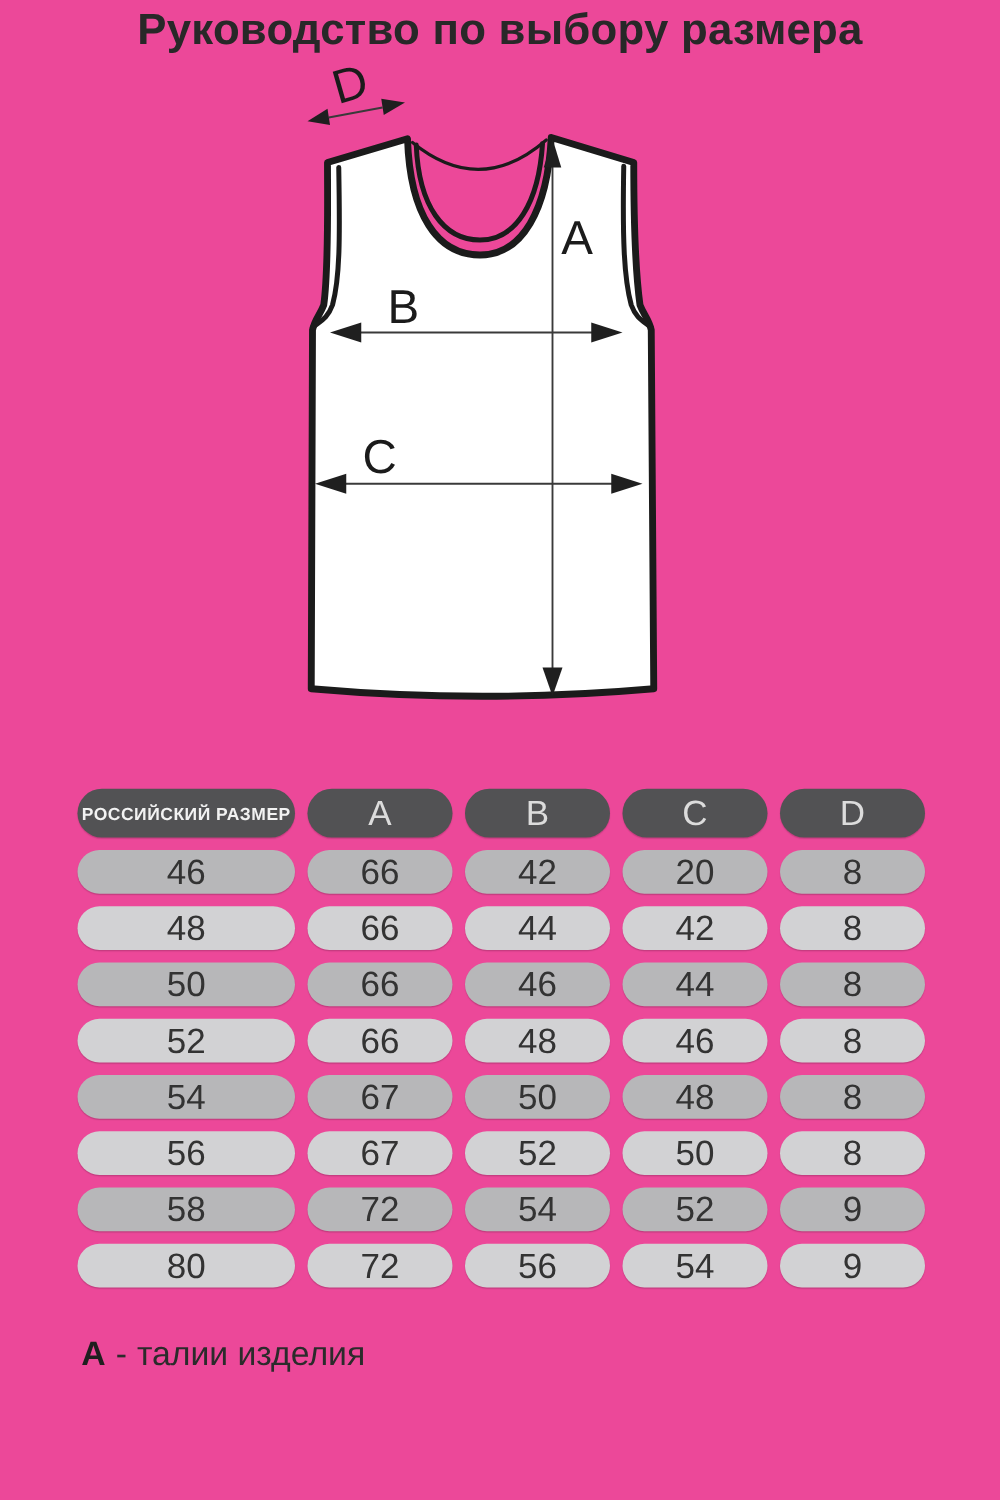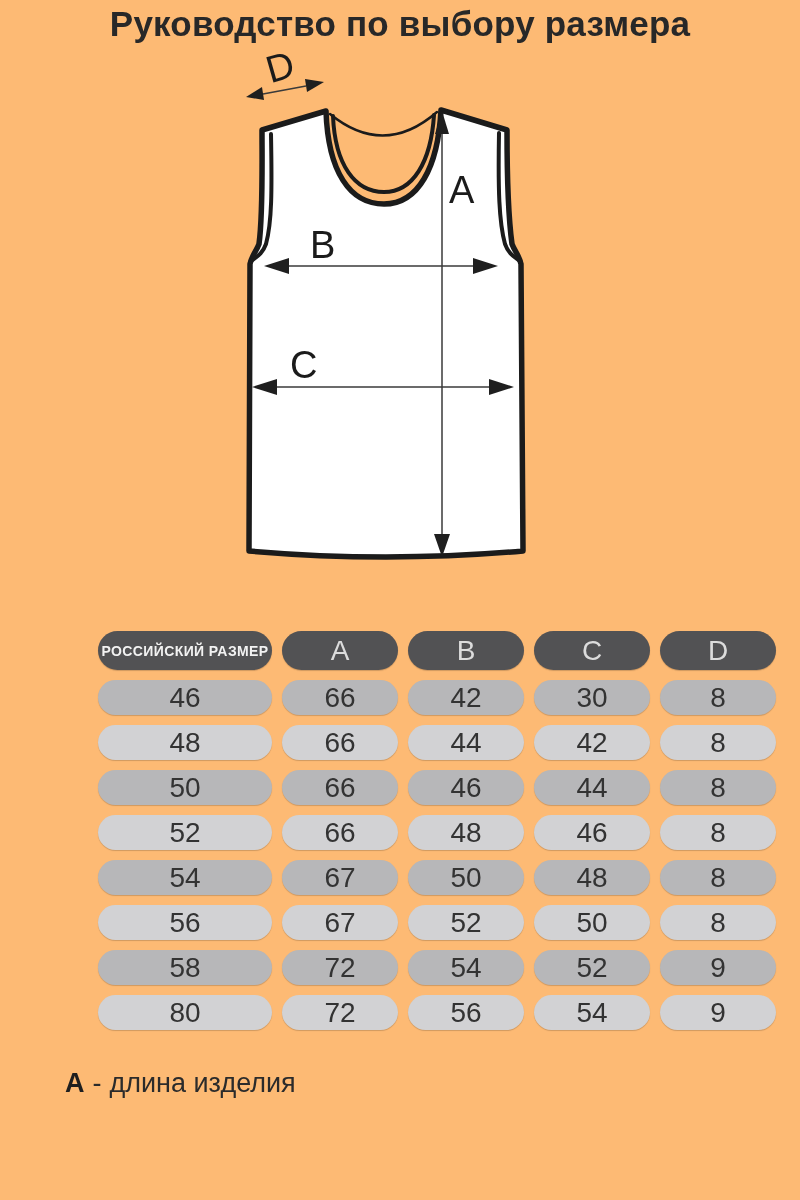--- a/index.html
+++ b/index.html
@@ -1,37 +1,37 @@
 <!DOCTYPE html>
 <html><head>
 <meta charset="utf-8">
 <style>
   html,body{margin:0;padding:0;background:#ffffff;}
   .page{
-    position:relative;width:800px;height:1200px;background:#fdba74;overflow:hidden;
+    position:relative;width:800px;height:1200px;background:#ec4899;overflow:hidden;
     font-family:"Liberation Sans","DejaVu Sans",sans-serif;color:#2b2b2b;
   }
   
   .title{
     position:absolute;top:4px;left:0;width:100%;margin:0;text-align:center;
     font-size:35px;font-weight:700;color:#282828;letter-spacing:0.2px;
   }
   
   .diagram{position:absolute;left:220px;top:50px;}
   .outline{fill:#ffffff;stroke:#1b1b1b;stroke-width:5.5;stroke-linejoin:round;}
   .inner{fill:none;stroke:#1b1b1b;stroke-width:4;stroke-linecap:round;}
   .thin{fill:none;stroke:#1b1b1b;stroke-width:2.5;stroke-linecap:round;}
   .dim{stroke:#3a3a3a;stroke-width:1.5;}
   .ah{fill:#1f1f1f;stroke:none;}
   .dimlabel{font-family:"Liberation Sans","DejaVu Sans",sans-serif;font-size:38px;fill:#1b1b1b;}
   
   .size-table{
     position:absolute;left:62px;top:631px;width:678px;
     display:grid;grid-template-columns:174px 116px 116px 116px 116px;
-    grid-template-rows:39px repeat(8,35px);column-gap:10px;row-gap:10px;margin-left:36px;
+    grid-template-rows:39px repeat(8,35px);column-gap:10px;row-gap:10px;
   }
   .thead,.trow{display:contents;}
   .cell{
     border-radius:999px;display:flex;align-items:center;justify-content:center;
     background:#d2d2d4;color:#333333;font-size:28px;line-height:1;
     box-shadow:0 1px 1px rgba(0,0,0,0.18);
   }
   .size-table > div:nth-child(even) .cell{background:#b7b7b9;}
   .cell.head{background:#525254;color:#dcdcdc;font-size:28px;font-weight:400;}
   .cell.head.size-head{font-size:14px;font-weight:700;color:#f2f2f2;letter-spacing:0.4px;}
@@ -96,21 +96,21 @@
       <div class="cell head">A</div>
       <div class="cell head">B</div>
       <div class="cell head">C</div>
       <div class="cell head">D</div>
     </div>
 
     <div class="trow">
       <div class="cell">46</div>
       <div class="cell">66</div>
       <div class="cell">42</div>
-      <div class="cell">30</div>
+      <div class="cell">20</div>
       <div class="cell">8</div>
     </div>
     <div class="trow">
       <div class="cell">48</div>
       <div class="cell">66</div>
       <div class="cell">44</div>
       <div class="cell">42</div>
       <div class="cell">8</div>
     </div>
     <div class="trow">
@@ -152,17 +152,17 @@
       <div class="cell">80</div>
       <div class="cell">72</div>
       <div class="cell">56</div>
       <div class="cell">54</div>
       <div class="cell">9</div>
     </div>
   </div>
 
   <div class="legend">
     <div class="legend-line">
-      <span class="legend-key">A</span><span class="sep">-</span><span>длина изделия</span>
+      <span class="legend-key">A</span><span class="sep">-</span><span>талии изделия</span>
     </div>
   </div>
 
 </div>
 
 </body></html>

